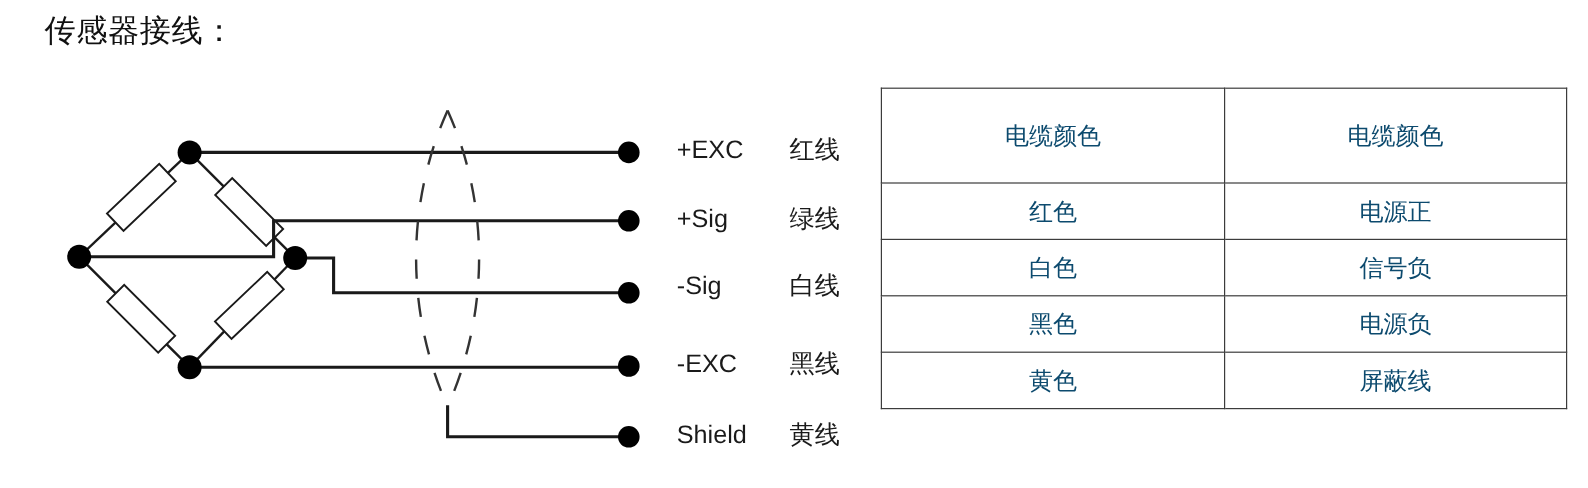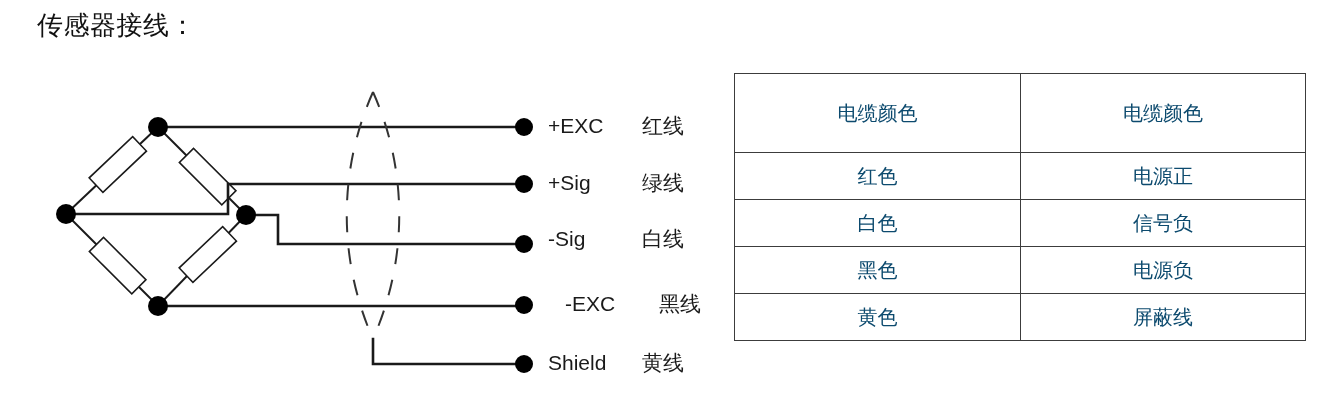--- a/index.html
+++ b/index.html
@@ -39,20 +39,21 @@
   .wire-label {
     position: absolute;
     font-size: 21px;
     color: #1a1a1a;
     white-space: nowrap;
     line-height: 1;
   }
   .wire-label .sig-name {
     display: inline-block;
     min-width: 74px;
+    margin-left: 16px;
   }
   .wire-label .sig-color {
     display: inline-block;
     margin-left: 20px;
   }
   #cable-table {
     position: absolute;
     left: 734px;
     top: 73px;
     width: 571px;
@@ -139,21 +140,21 @@
     
     <div class="wire-label" style="left:548px; top:55px;">
       <span class="sig-name">+EXC</span><span class="sig-color">红线</span>
     </div>
     <div class="wire-label" style="left:548px; top:112px;">
       <span class="sig-name">+Sig</span><span class="sig-color">绿线</span>
     </div>
     <div class="wire-label" style="left:548px; top:168px;">
       <span class="sig-name">-Sig</span><span class="sig-color">白线</span>
     </div>
-    <div class="wire-label" style="left:565px; top:233px;">
+    <div class="wire-label" style="left:548px; top:233px;">
       <span class="sig-name">-EXC</span><span class="sig-color">黑线</span>
     </div>
     <div class="wire-label" style="left:548px; top:292px;">
       <span class="sig-name">Shield</span><span class="sig-color">黄线</span>
     </div>
   </div>
 
   <table id="cable-table">
     <colgroup>
       <col class="col-color">

